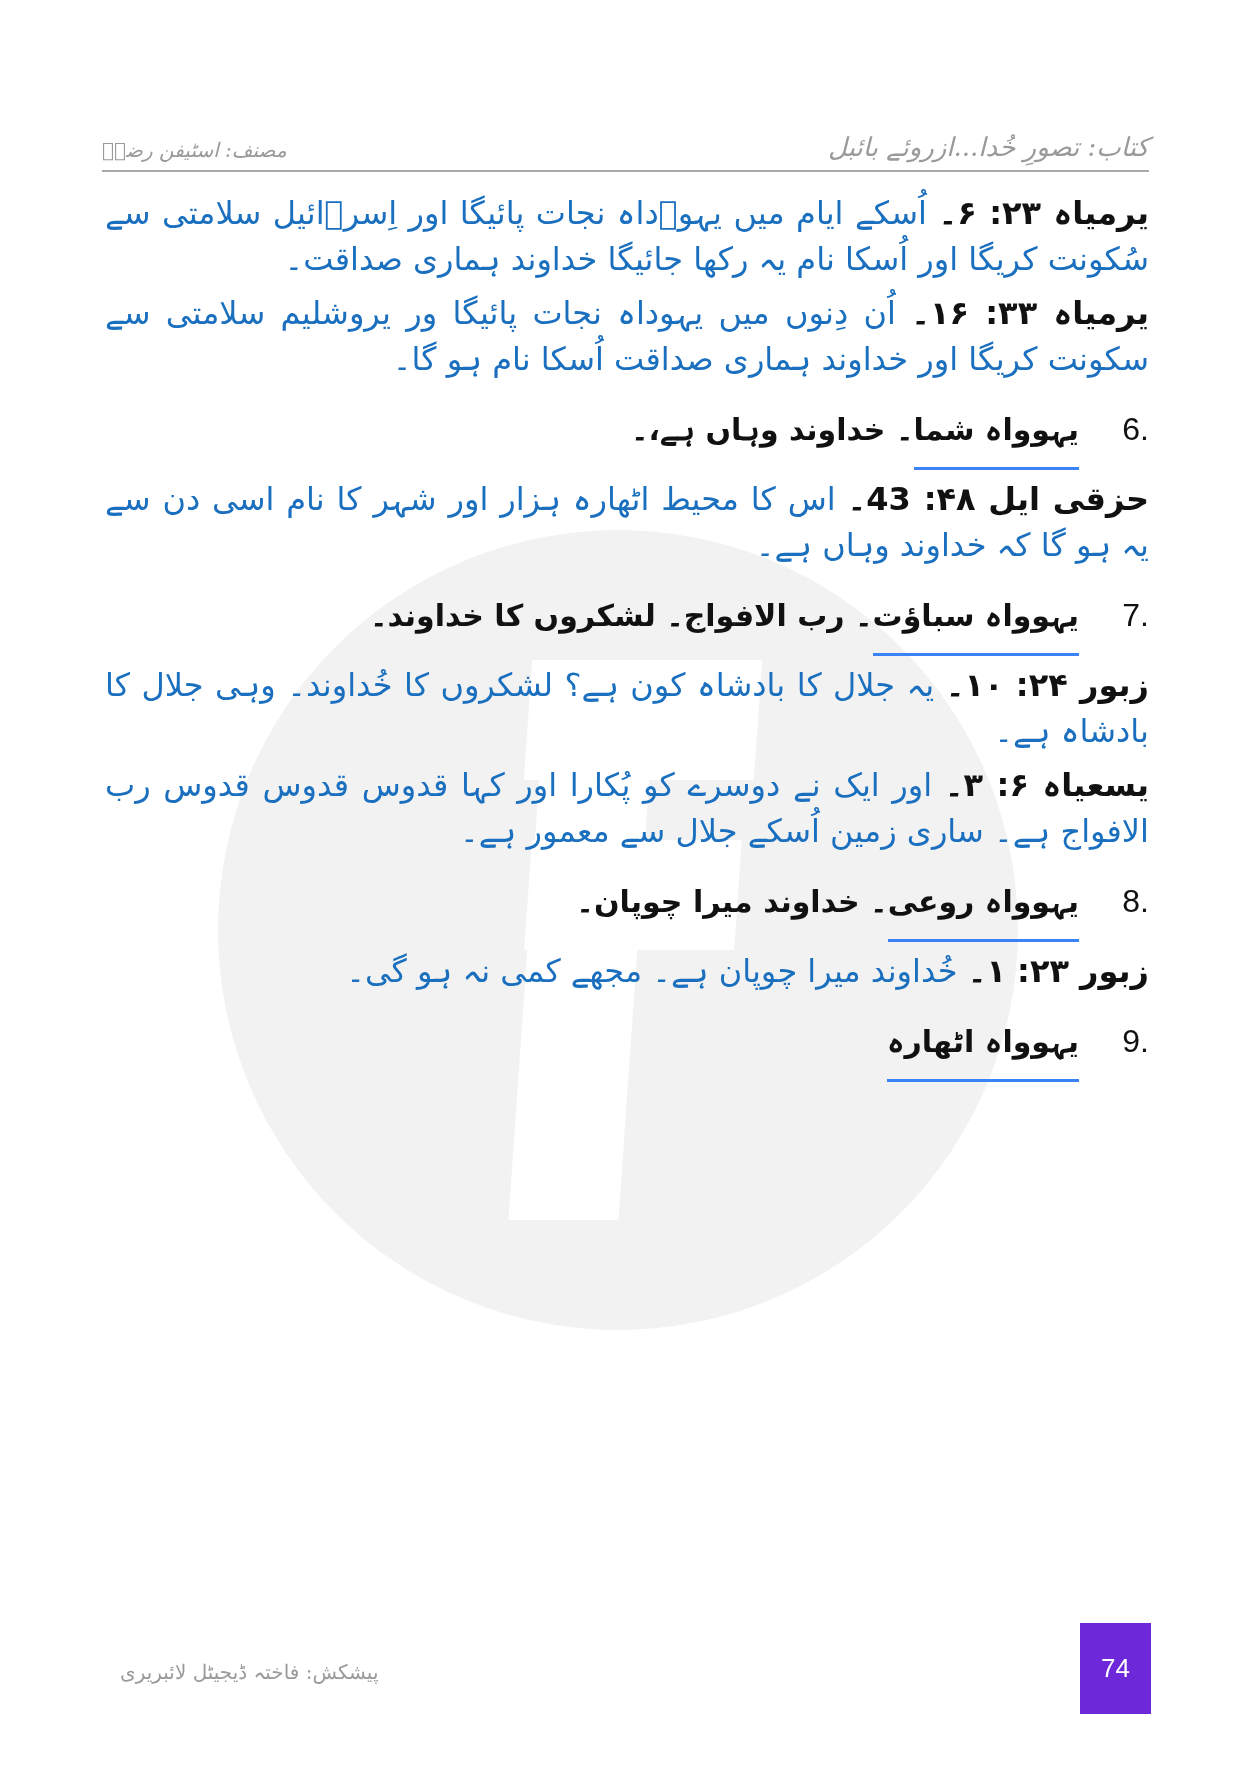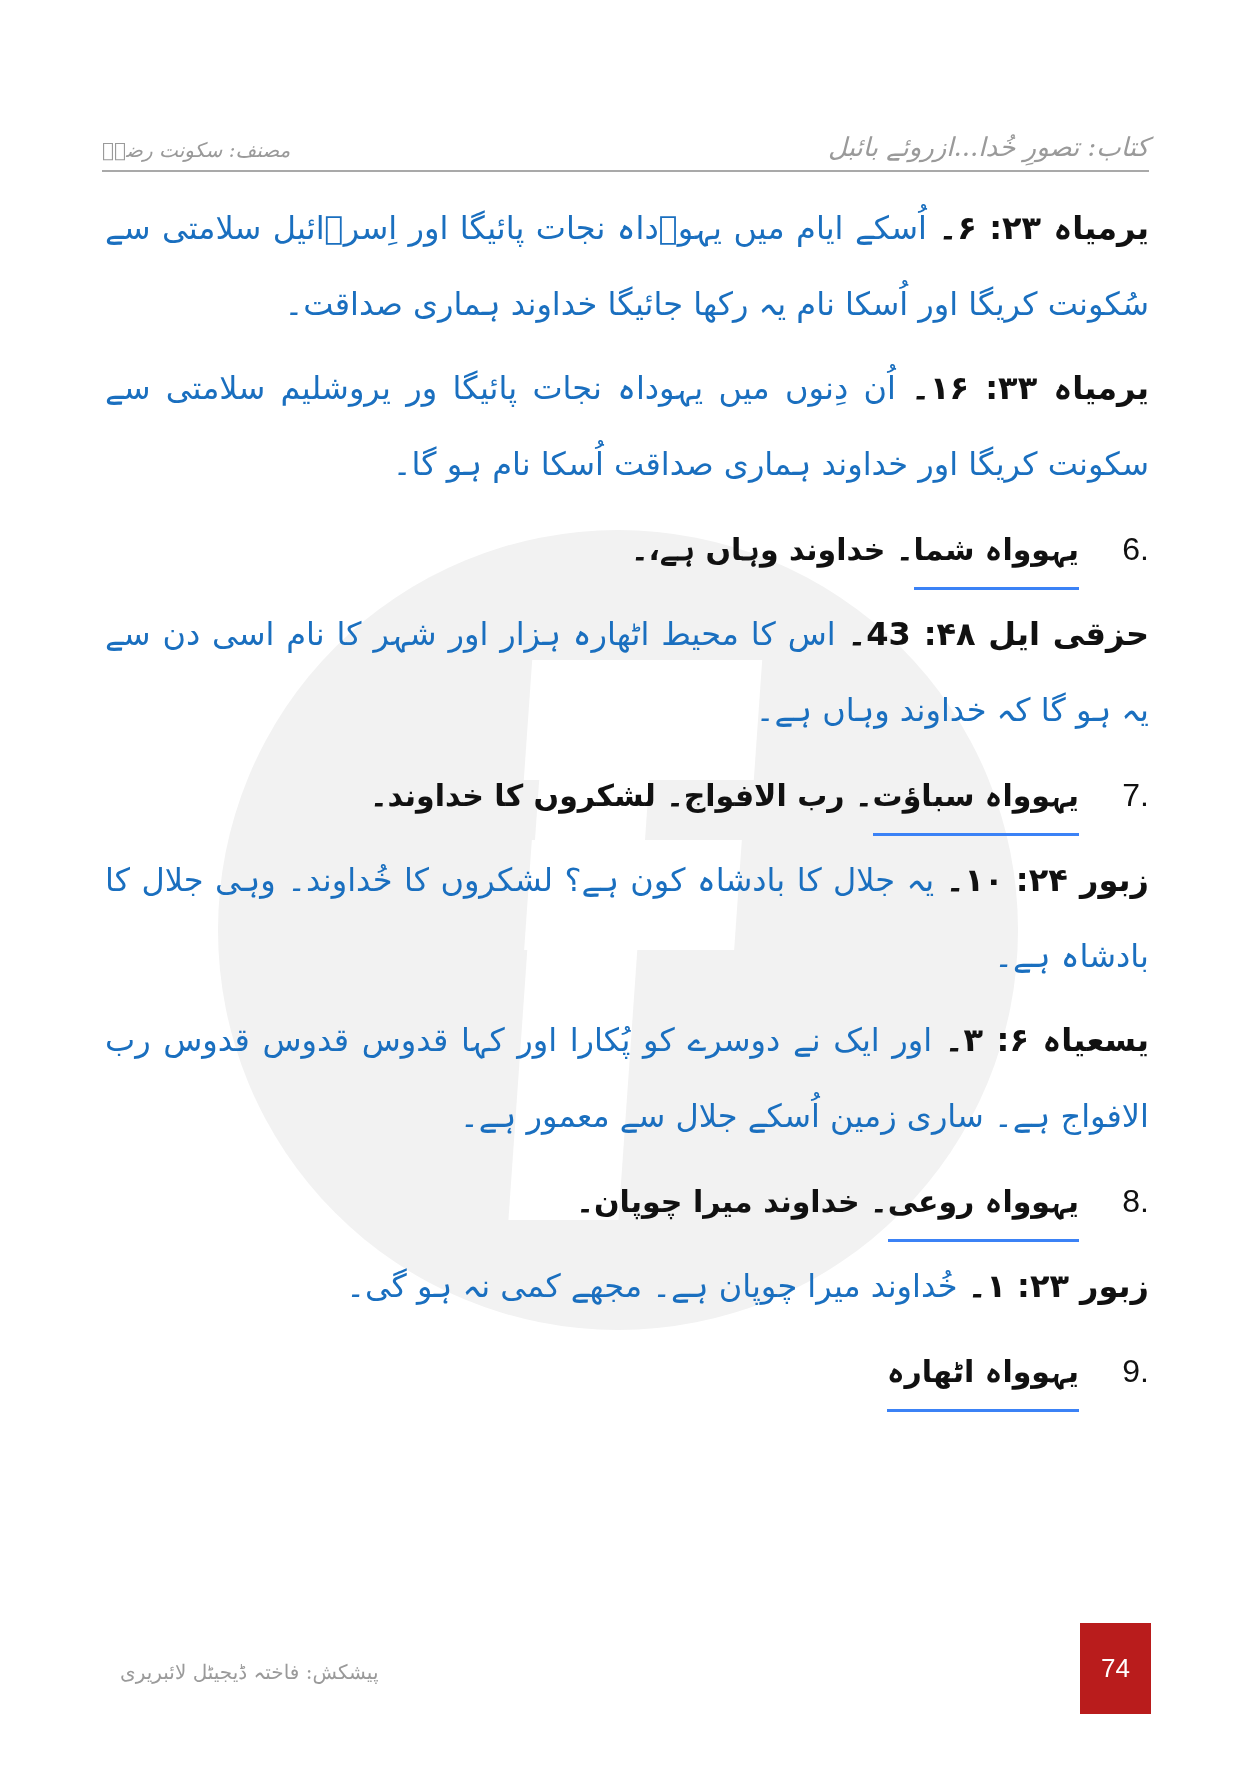--- a/index.html
+++ b/index.html
@@ -34,21 +34,21 @@
   }
   .header .book { font-size: 26px; margin-left: 31px; }
   .header .author { font-size: 20px; }
 
   .content {
     position: absolute; left: 105px; right: 110px; top: 190px; z-index: 2;
     direction: rtl; text-align: justify;
     font-family: "DejaVu Sans", sans-serif;
   }
   .para {
-    font-size: 32px; line-height: 76px; color: #1a6fbf; margin: 0 0 8px 0;
+    font-size: 32px; line-height: 46px; color: #1a6fbf; margin: 0 0 8px 0;
   }
   .para .ref { color: #111111; font-weight: bold; }
   .item {
     font-size: 30px; line-height: 66px; color: #111111; margin: 14px 0 6px 0;
     display: flex; direction: rtl; align-items: baseline;
   }
   .item .num {
     font-family: "Liberation Sans", sans-serif; font-size: 32px;
     margin-left: 24px; width: 46px; text-align: right; direction: ltr;
   }
@@ -57,36 +57,36 @@
   }
   .item .desc { font-weight: bold; }
 
   .footer-credit {
     position: absolute; left: 120px; top: 1660px; z-index: 2;
     color: #9a9a9a; font-size: 20px; font-family: "DejaVu Serif", serif;
     direction: rtl;
   }
   .page-box {
     position: absolute; left: 1080px; top: 1623px; width: 71px; height: 91px;
-    background: #b91c1c; color: #ffffff; z-index: 2;
+    background: #6d28d9; color: #ffffff; z-index: 2;
     display: flex; align-items: center; justify-content: center;
     font-family: "Liberation Sans", sans-serif; font-size: 26px;
   }
 </style>
 </head>
 <body>
 
 <div class="watermark">
   <div class="f-stem"></div>
   <div class="f-top"></div>
   <div class="f-mid"></div>
 </div>
 
 <div class="header">
-  <span class="author">مصنف: سکونت رضاؔ</span>
+  <span class="author">مصنف: اسٹیفن رضاؔ</span>
   <span class="book">کتاب: تصورِ خُدا...ازروئے بائبل</span>
 </div>
 
 <div class="content">
   <p class="para">
     <span class="ref">یرمیاہ ۲۳: ۶۔</span><span> اُسکے ایام میں یہوؔداہ نجات پائیگا اور اِسرؔائیل سلامتی سے سُکونت کریگا اور اُسکا نام یہ رکھا جائیگا خداوند ہماری صداقت۔</span>
   </p>
   <p class="para">
     <span class="ref">یرمیاہ ۳۳: ۱۶۔</span><span> اُن دِنوں میں یہوداہ نجات پائیگا ور یروشلیم سلامتی سے سکونت کریگا اور خداوند ہماری صداقت اُسکا نام ہو گا۔</span>
   </p>

